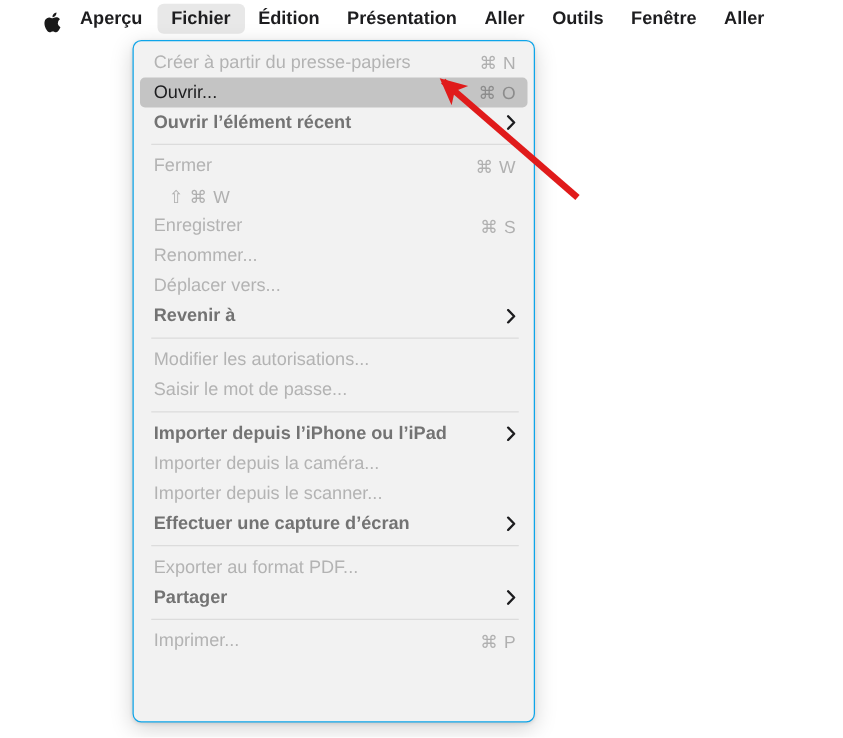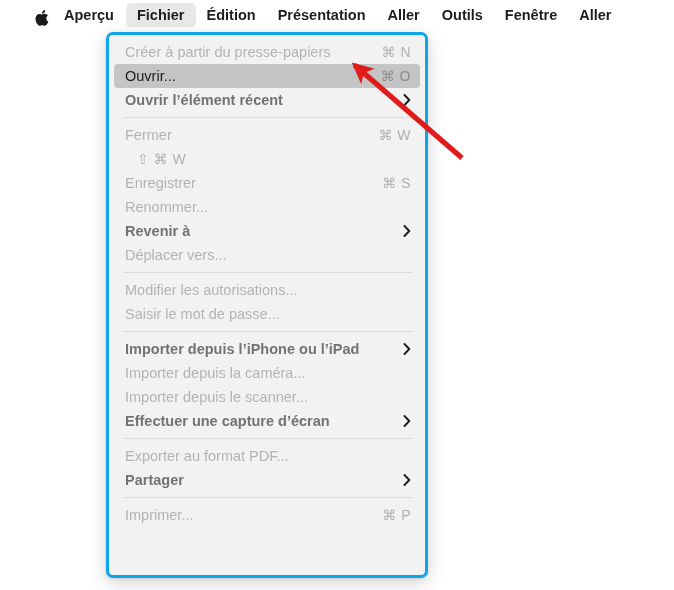--- a/index.html
+++ b/index.html
@@ -56,21 +56,21 @@
 
   
   #menu-panel {
     position: absolute;
     left: 106px;
     top: 32px;
     width: 322px;
     height: 546px;
     background: #f2f2f2;
     border-radius: 7px;
-    border: 3px solid #0ea5e9;
+    border: 1px solid #0ea5e9;
     box-shadow: 0 5px 18px rgba(0,0,0,0.17), 0 1px 3px rgba(0,0,0,0.10);
     box-sizing: border-box;
     padding-top: 5px;
     z-index: 10;
   }
 
   .menu-row {
     position: relative;
     height: 24px;
     margin: 0 5px;
@@ -187,30 +187,30 @@
     <div class="menu-row disabled">
       <span class="shortcut">⇧ ⌘ W</span>
     </div>
     <div class="menu-row disabled">
       <span class="label">Enregistrer</span>
       <span class="shortcut">⌘ S</span>
     </div>
     <div class="menu-row disabled">
       <span class="label">Renommer...</span>
     </div>
+    <div class="menu-row disabled">
+      <span class="label">Déplacer vers...</span>
+    </div>
     <div class="menu-row enabled">
       <span class="label">Revenir à</span>
       <span class="submenu-arrow">
         <svg width="8" height="12" viewBox="0 0 8 12" fill="none" stroke="currentColor" stroke-width="1.9" stroke-linecap="round" stroke-linejoin="round">
           <path d="M1.5 1 L6.3 6 L1.5 11"></path>
         </svg>
       </span>
-    </div>
-    <div class="menu-row disabled">
-      <span class="label">Déplacer vers...</span>
     </div>
     <div class="separator"></div>
     <div class="menu-row disabled">
       <span class="label">Modifier les autorisations...</span>
     </div>
     <div class="menu-row disabled">
       <span class="label">Saisir le mot de passe...</span>
     </div>
     <div class="separator"></div>
     <div class="menu-row enabled">

